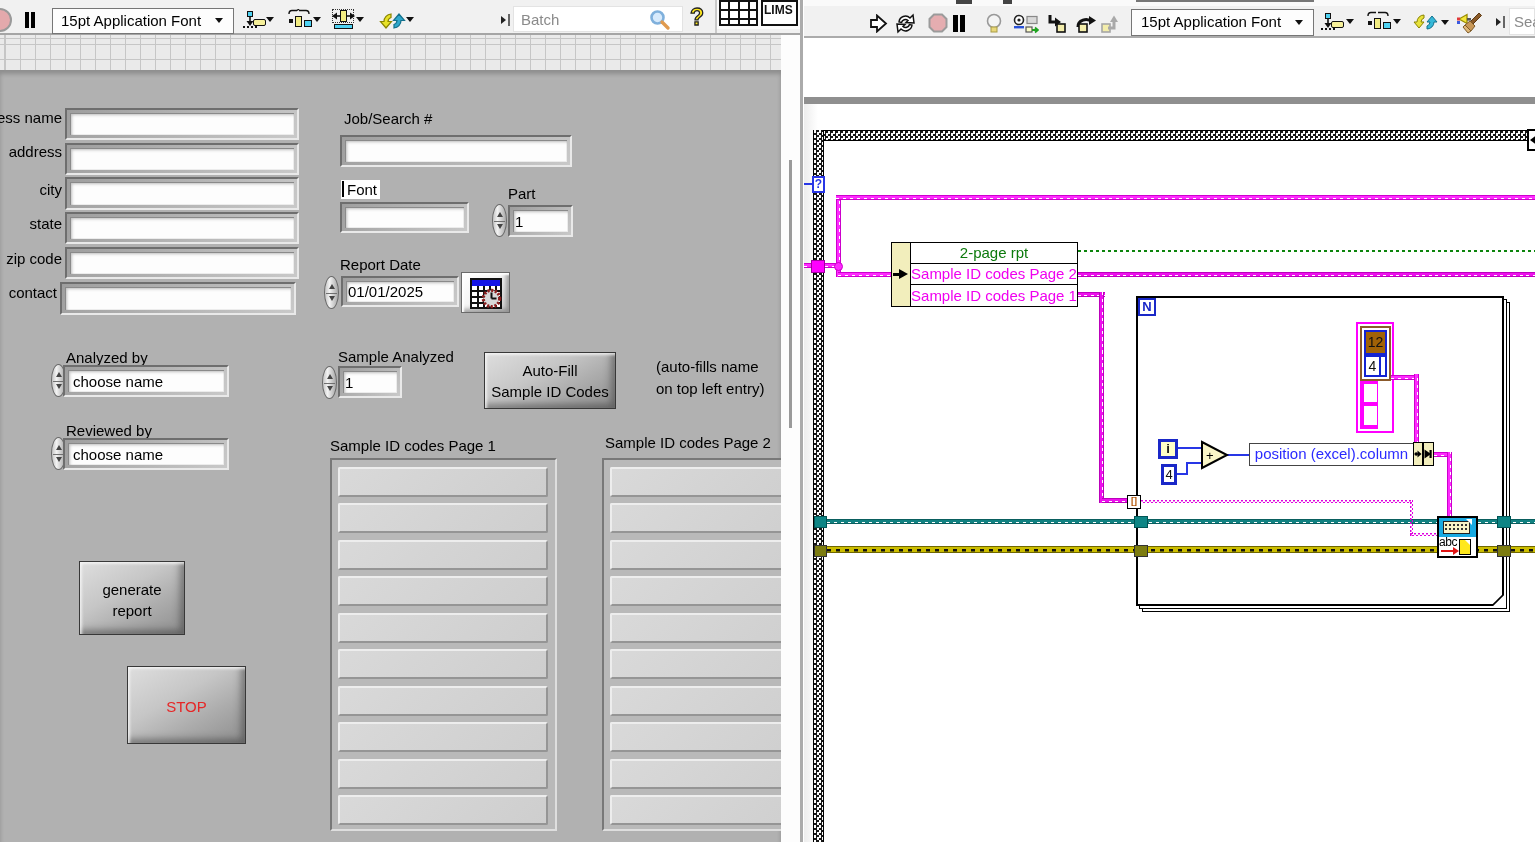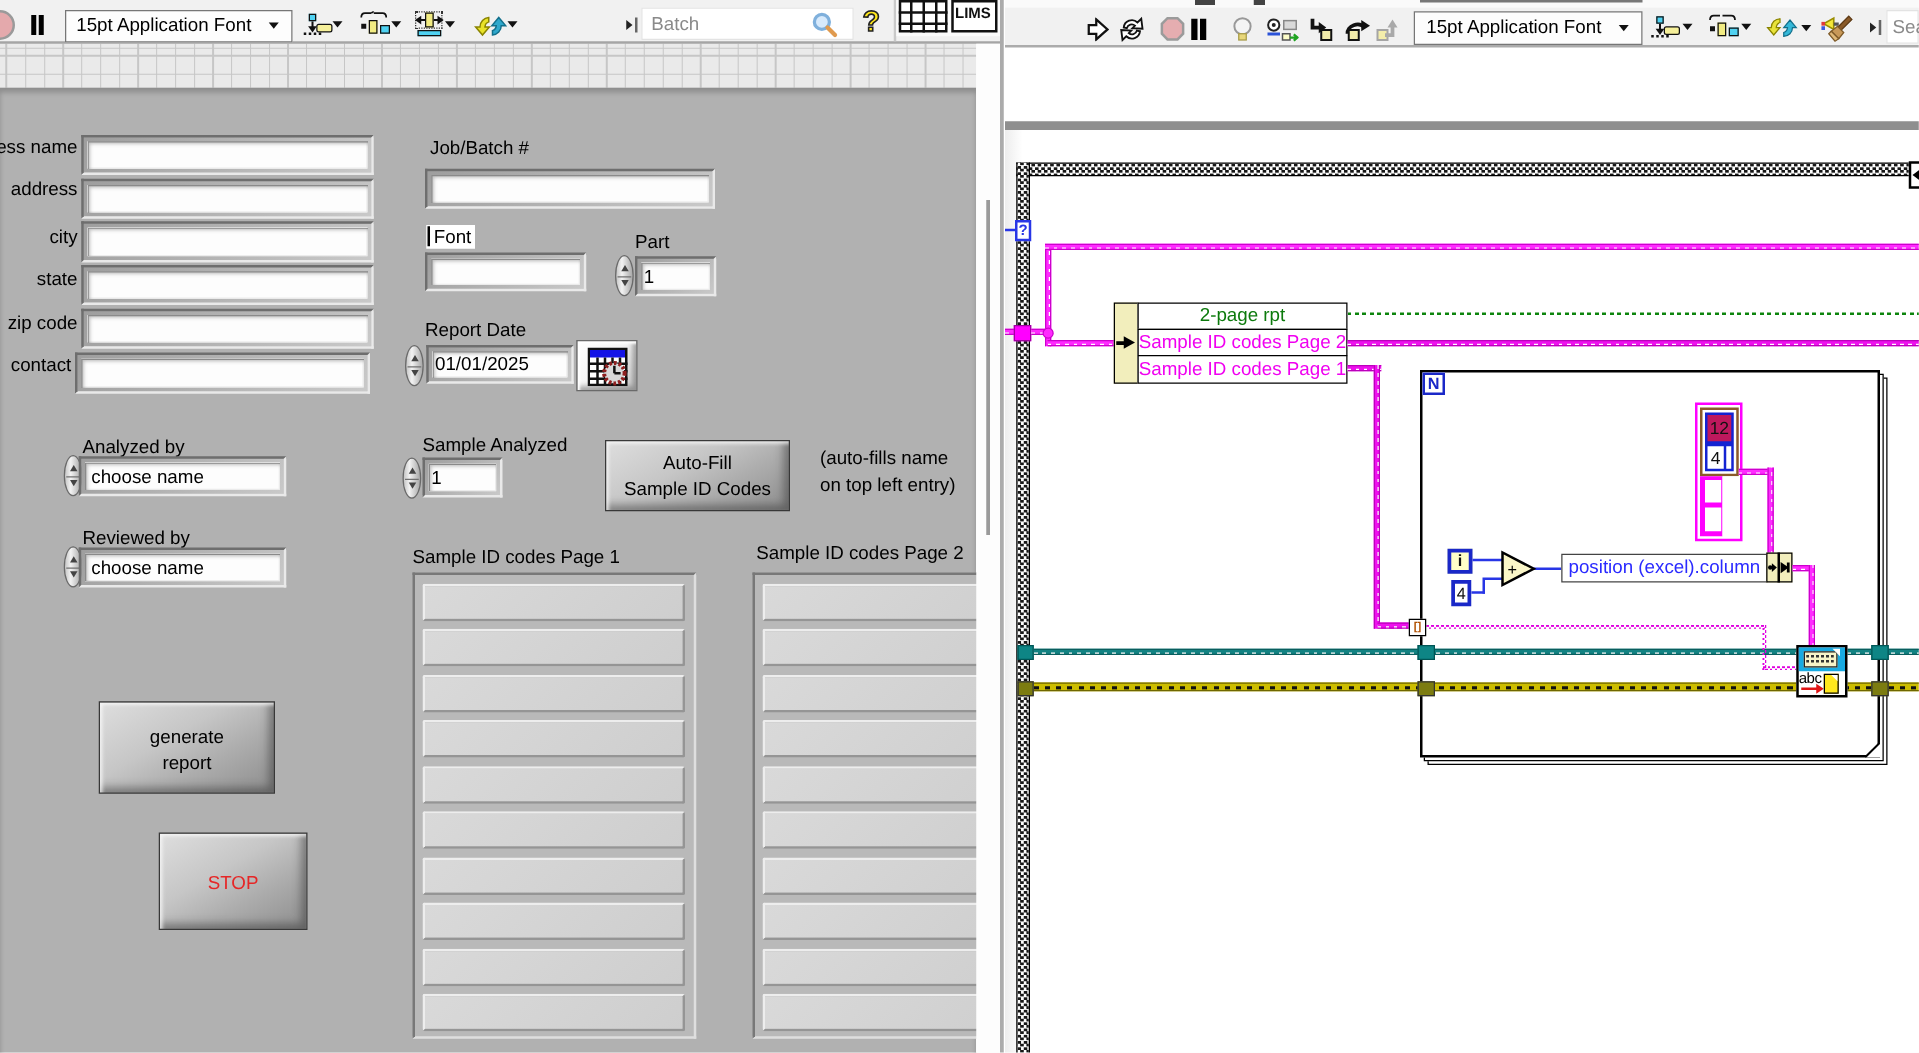--- a/index.html
+++ b/index.html
@@ -137,21 +137,21 @@
  <div class="ff" style="left:65px;top:212px;width:234px;height:32px;">
       <div class="fi"></div>
     </div>
  <div class="ff" style="left:65px;top:247px;width:234px;height:32px;">
       <div class="fi"></div>
     </div>
  <div class="ff" style="left:60px;top:282px;width:236px;height:33px;">
       <div class="fi"></div>
     </div>
 
- <div class="lbl" style="left:344px;top:110px;">Job/Batch #</div>
+ <div class="lbl" style="left:344px;top:110px;">Job/Search #</div>
  <div class="ff" style="left:340px;top:135px;width:232px;height:32px;">
       <div class="fi"></div>
     </div>
 
  <div class="ab" style="left:341px;top:180px;width:39px;height:19px;background:#fff;"></div>
  <div class="ab" style="left:342px;top:181px;width:2px;height:16px;background:#000;"></div>
  <div class="lbl" style="left:347px;top:181px;">Font</div>
  <div class="ff" style="left:340px;top:202px;width:129px;height:31px;">
       <div class="fi"></div>
     </div>
@@ -195,21 +195,21 @@
  <div class="lbl" style="left:338px;top:348px;">Sample Analyzed</div>
  <div class="spin" style="left:322px;top:366px;">
       <div class="sup"></div>
       <div class="sdn"></div>
     </div>
  <div class="ff" style="left:338px;top:366px;width:64px;height:32px;">
       <div class="fi"></div>
     </div>
  <div class="ftx" style="left:345px;top:374px;">1</div>
 
- <div class="btn" style="left:484px;top:352px;width:148px;height:57px;">
+ <div class="btn" style="left:484px;top:352px;width:132px;height:57px;">
   <div class="btx" style="top:7px;">Auto-Fill<br>Sample ID Codes</div>
  </div>
  <div class="lbl" style="left:656px;top:358px;">(auto-fills name</div>
  <div class="lbl" style="left:656px;top:380px;">on top left entry)</div>
 
  <div class="lbl" style="left:66px;top:349px;">Analyzed by</div>
  <div class="spin" style="left:51px;top:364px;">
       <div class="sup"></div>
       <div class="sdn"></div>
     </div>
@@ -221,21 +221,21 @@
  <div class="lbl" style="left:66px;top:422px;">Reviewed by</div>
  <div class="spin" style="left:51px;top:437px;">
       <div class="sup"></div>
       <div class="sdn"></div>
     </div>
  <div class="ff" style="left:63px;top:438px;width:166px;height:32px;">
       <div class="fi"></div>
     </div>
  <div class="ftx" style="left:73px;top:446px;">choose name</div>
 
- <div class="btn" style="left:79px;top:561px;width:141px;height:74px;">
+ <div class="btn" style="left:79px;top:561px;width:106px;height:74px;">
   <div class="btx" style="top:17px;">generate<br>report</div>
  </div>
 
  <div class="btn" style="left:79px;top:666px;width:119px;height:78px;margin-left:48px;">
   <div class="btx" style="top:29px;color:#e62626;">STOP</div>
  </div>
 
  <div class="lbl" style="left:330px;top:437px;">Sample ID codes Page 1</div>
  <div class="lbl" style="left:605px;top:434px;">Sample ID codes Page 2</div>
  <div class="lbox" style="left:330px;top:458px;width:227px;height:373px;">
@@ -400,21 +400,21 @@
  <div class="chh" style="left:1102px;top:498px;width:27px;"></div>
 
  <div class="ab" style="left:1142px;top:302px;width:368px;height:310px;background:#fff;border:1px solid #000;"></div>
  <div class="ab" style="left:1139px;top:299px;width:368px;height:310px;background:#fff;border:1px solid #000;"></div>
  <div class="ab" style="left:1136px;top:296px;width:368px;height:310px;background:#fff;border:2px solid #000;"></div>
  <div class="ab" style="left:1138px;top:298px;width:18px;height:18px;background:#fff;border:2.5px solid #1a28c8;color:#1a28c8;font-weight:bold;font-size:13px;text-align:center;line-height:13px;">N</div>
 
  <div class="ab" style="left:1356px;top:322px;width:38px;height:111px;background:#fff;border:2px solid #ff00ff;"></div>
  <div class="ab" style="left:1360px;top:326px;width:31px;height:55px;background:#fff;border:2px solid #8b5a2b;"></div>
  <div class="ab" style="left:1364px;top:330px;width:23px;height:47px;background:#1423d2;"></div>
- <div class="ab" style="left:1366px;top:332px;width:19px;height:21px;background:#be185d;font-size:14px;color:#111;text-align:center;line-height:21px;">12</div>
+ <div class="ab" style="left:1366px;top:332px;width:19px;height:21px;background:#a16207;font-size:14px;color:#111;text-align:center;line-height:21px;">12</div>
  <div class="ab" style="left:1366px;top:357px;width:13px;height:18px;background:#fff;font-size:14px;color:#111;text-align:center;line-height:18px;">4</div>
  <div class="ab" style="left:1381px;top:357px;width:4px;height:18px;background:#fff;"></div>
  <div class="ab" style="left:1360px;top:381px;width:18px;height:48px;background:#ff00ff;"></div>
  <div class="ab" style="left:1364px;top:384px;width:13px;height:18px;background:#fff;"></div>
  <div class="ab" style="left:1364px;top:406px;width:13px;height:19px;background:#fff;"></div>
  <div class="ab" style="left:1378px;top:381px;width:14px;height:48px;background:#fff;"></div>
 
  <div class="pwh" style="left:1391px;top:375px;width:28px;"></div>
  <div class="pwv" style="left:1414px;top:374px;height:70px;"></div>
 

